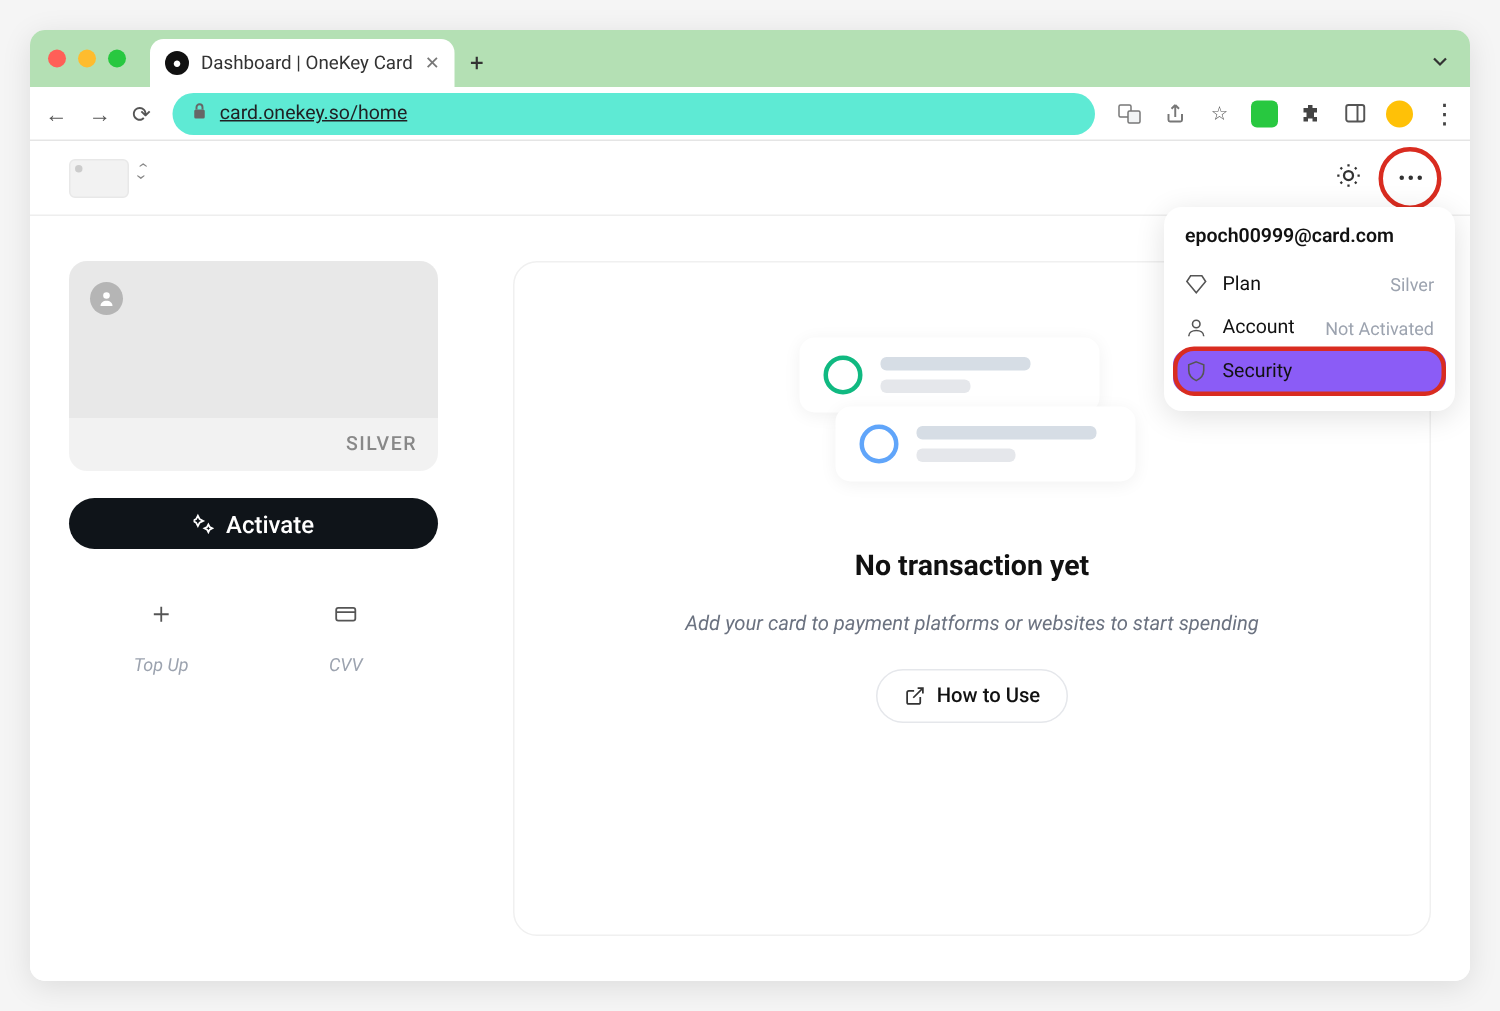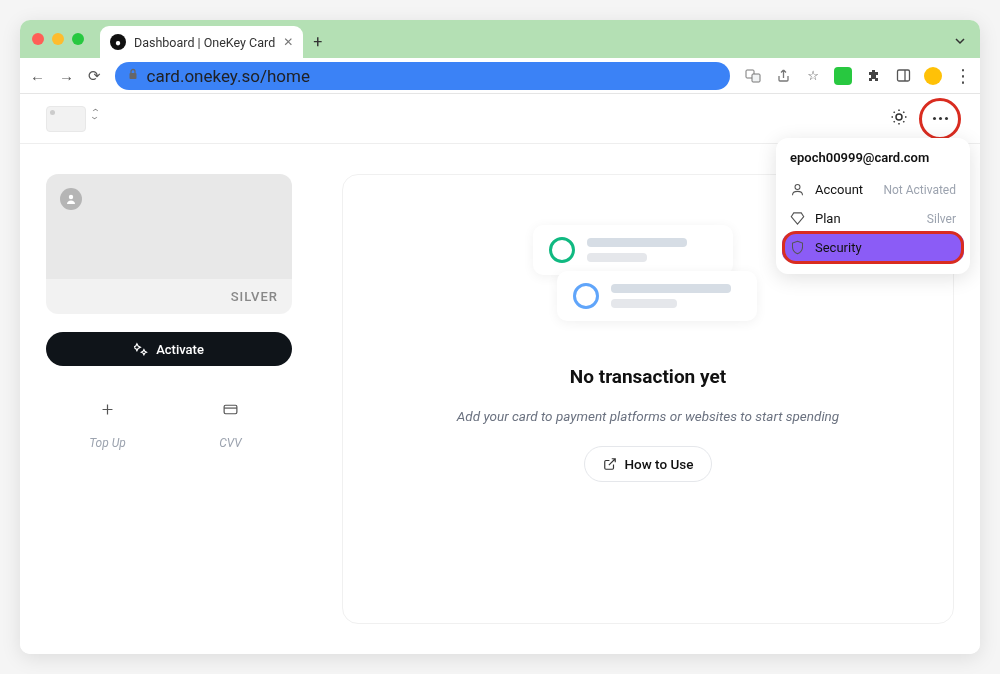--- a/index.html
+++ b/index.html
@@ -54,29 +54,30 @@
   height: 36px;
   border-bottom: 1px solid #e5e5e5;
   display: flex;
   align-items: center;
   padding: 0 10px;
   gap: 14px;
 }
 .toolbar .nav-icon { color:#555; font-size:15px; }
 .addr {
   flex:1;
-  background:#3b82f6;
+  background:#5eead4;
   border-radius:20px;
   height:28px;
   display:flex;
   align-items:center;
   padding:0 12px;
   gap:8px;
-  font-size:17px;
+  font-size:13px;
   color:#202124;
+  text-decoration:underline;
 }
 .addr .lock { color:#666; font-size:12px; }
 .toolbar-icons { display:flex; gap:12px; align-items:center; }
 .toolbar-icons .ic { width:18px; height:18px; display:flex;align-items:center;justify-content:center;color:#555;font-size:13px; }
 .ext-green { width:18px;height:18px;background:#28c840;border-radius:4px; }
 .ext-yellow { width:18px;height:18px;background:#ffc107;border-radius:50%; }
 .dots-v { font-size:18px; letter-spacing:-2px; color:#444; }
 
 
 .app-header {
@@ -157,21 +158,21 @@
   margin-top: 18px;
   width:100%;
   height:34px;
   background:#0f1419;
   border-radius:18px;
   display:flex;
   align-items:center;
   justify-content:center;
   gap:8px;
   color:#fff;
-  font-size:13px;
+  font-size:16px;
   font-weight:500;
 }
 .activate-btn svg{width:14px;height:14px;stroke:#fff;fill:none;stroke-width:2;}
 
 .quick-actions {
   display:flex;
   justify-content:space-around;
   margin-top:24px;
 }
 .qa-item { display:flex; flex-direction:column; align-items:center; gap:8px; }
@@ -307,32 +308,32 @@
             <span></span>
             <span></span>
           </div>
       </div>
     </div>
 
     <div class="dropdown">
       <div class="dd-email">epoch00999@card.com</div>
       <div class="dd-item">
         <svg viewBox="0 0 24 24">
+            <path d="M6 3h12l4 6-10 12L2 9l4-6z"></path>
+          </svg>
+        <span>Plan</span>
+        <span class="dd-right">Silver</span>
+      </div>
+      <div class="dd-item">
+        <svg viewBox="0 0 24 24">
             <circle cx="12" cy="8" r="4"></circle>
             <path d="M4 21c0-4 4-6 8-6s8 2 8 6"></path>
           </svg>
         <span>Account</span>
         <span class="dd-right">Not Activated</span>
-      </div>
-      <div class="dd-item">
-        <svg viewBox="0 0 24 24">
-            <path d="M6 3h12l4 6-10 12L2 9l4-6z"></path>
-          </svg>
-        <span>Plan</span>
-        <span class="dd-right">Silver</span>
       </div>
       <div class="dd-item hl">
         <svg viewBox="0 0 24 24">
             <path d="M12 2l8 3v6c0 5-3.5 9-8 11-4.5-2-8-6-8-11V5l8-3z"></path>
           </svg>
         <span>Security</span>
       </div>
     </div>
   </div>
 

